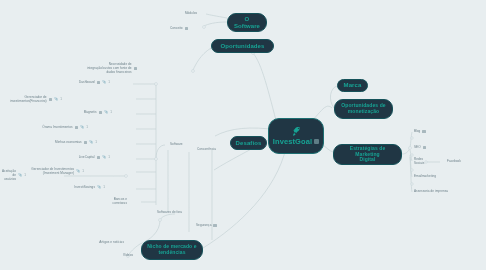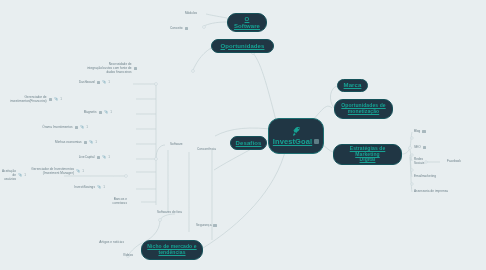--- a/index.html
+++ b/index.html
@@ -22,21 +22,20 @@
     color:#17a394;
     border:1px solid #15525a;
     border-radius:9px;
     display:flex;align-items:center;justify-content:center;
     text-align:center;
     line-height:1.12;
     letter-spacing:.1px;
     box-sizing:border-box;
     padding:2px 5px;
     white-space:pre-line;
-    text-decoration:underline;
   }
   .node.central{
     border-radius:11px;
     flex-direction:column;
     gap:1px;
     border-color:#1d6f72;
   }
   .central .logo{
     width:11px;height:11px;color:#17a394;
     display:flex;align-items:center;justify-content:center;

